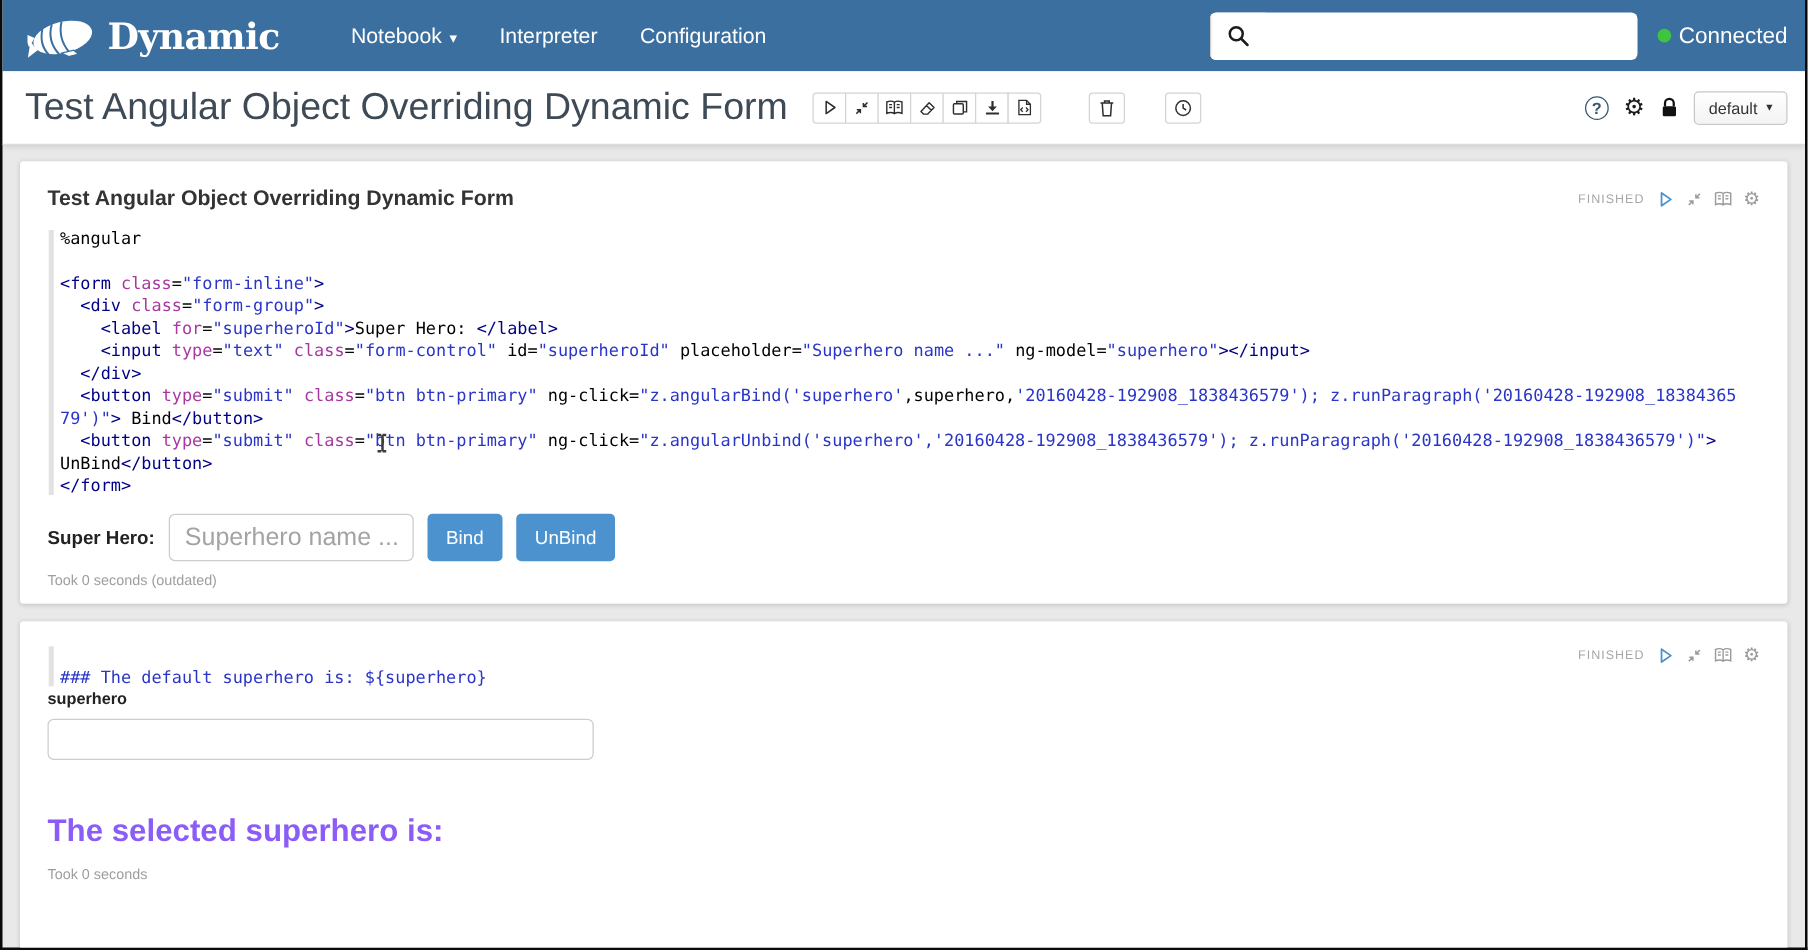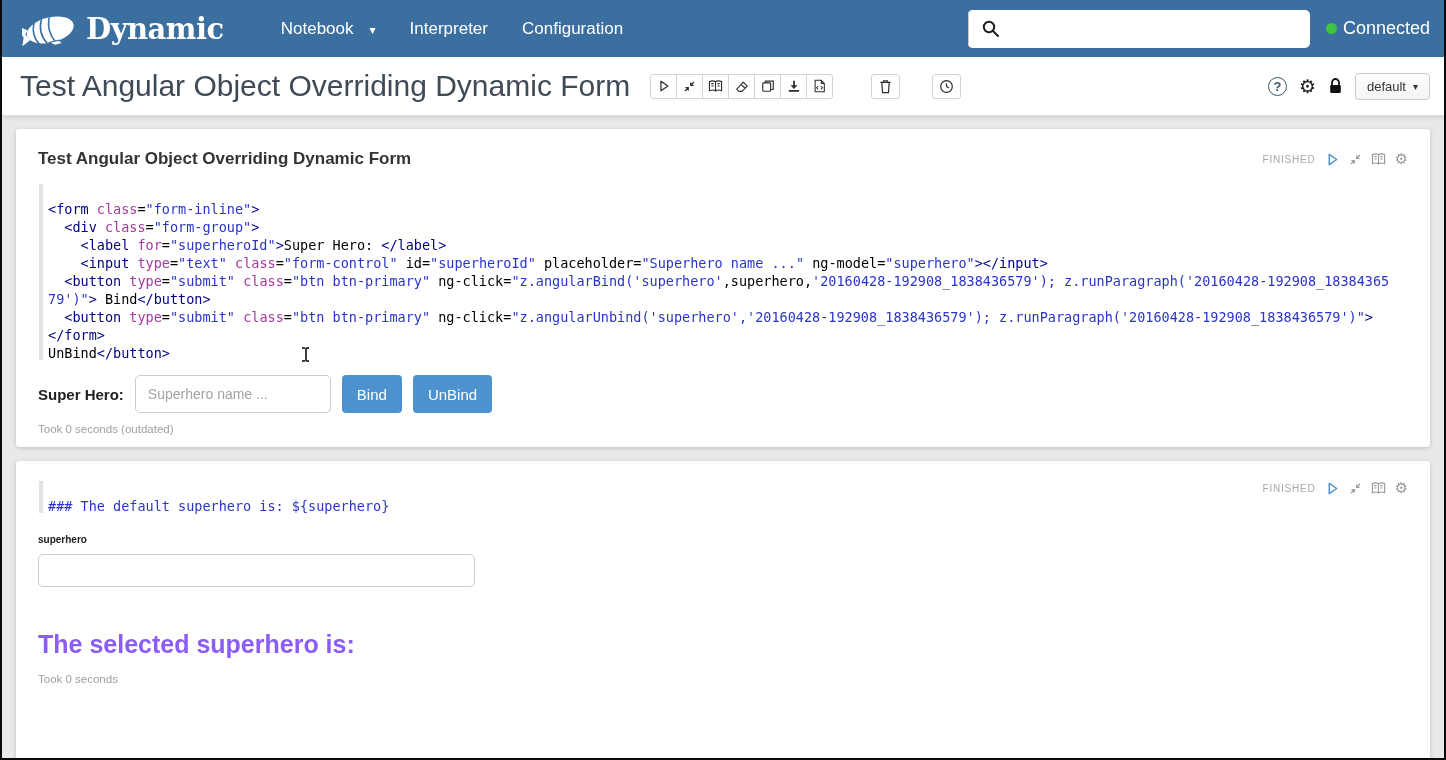--- a/index.html
+++ b/index.html
@@ -20,21 +20,21 @@
     display:flex; align-items:center;
     padding:0 14px 0 20px;
   }
   .brand { display:flex; align-items:center; gap:8px; margin-right:40px; cursor:pointer; }
   .brand-text {
     font-family:"DejaVu Serif", serif; font-weight:bold;
     color:#fff; font-size:29px; letter-spacing:-0.5px;
   }
   .nav-item {
     color:#fff; font-size:17px; padding:0 17px; cursor:pointer;
-    display:flex; align-items:center; gap:16px;
+    display:flex; align-items:center; gap:6px;
   }
   .nav-caret { font-size:12px; position:relative; top:1px; }
   .nav-spacer { flex:1; }
   .search-group {
     display:flex; height:38px; width:342px; background:#fff;
     border-radius:5px; overflow:hidden; margin-right:16px;
   }
   .search-input {
     flex:1; border:none; outline:none; padding:0 14px;
     font-size:16px; color:#333; font-family:"Liberation Sans", sans-serif;
@@ -111,33 +111,33 @@
   .tok-p { color:#000; }
   .tok-t { color:#000087; }
   .tok-a { color:#a838a0; }
   .tok-s { color:#2a35c8; }
 
   
   .ng-form { display:flex; align-items:center; margin-top:13px; }
   .ng-label { font-size:15px; font-weight:bold; color:#222; margin-right:11px; }
   .ng-input {
     width:196px; height:38px; border:1px solid #ccc; border-radius:5px;
-    padding:0 12px; font-size:14px; color:#333; outline:none;
+    padding:0 12px; font-size:20px; color:#333; outline:none;
     font-family:"Liberation Sans", sans-serif;
   }
   .ng-input::placeholder { color:#a3a3a3; }
   .btn-primary {
     background:#4b92cf; color:#fff; border:none; border-radius:4px;
     height:38px; padding:0 15px; font-size:15px; cursor:pointer;
     margin-left:11px; font-family:"Liberation Sans", sans-serif;
   }
   .took { font-size:11.5px; color:#9e9e9e; margin-top:10px; }
 
   
-  .dyn-label { font-size:10px; font-weight:bold; color:#222; margin-top:19px; }
+  .dyn-label { font-size:13px; font-weight:bold; color:#222; }
   .dyn-input {
     margin-top:9px; width:437px; height:33px; border:1px solid #ccc;
     border-radius:5px; padding:0 10px; font-size:14px; outline:none;
     font-family:"Liberation Sans", sans-serif;
   }
   .md-heading { font-size:25px; font-weight:bold; color:#8b5cf6; margin-top:43px; }
   .took2 { margin-top:14px; }
 
   
   .ibeam { position:absolute; left:299px; top:347px; width:9px; height:15px; z-index:5; pointer-events:none; }
@@ -308,30 +308,32 @@
         <svg width="15" height="14" viewBox="0 0 16 15" fill="none" stroke="#9a9a9a" stroke-width="1.2">
             <path d="M8 3 C6.2 1.8 3.8 1.8 1.5 2.8 V12.6 C3.8 11.6 6.2 11.6 8 12.8 C9.8 11.6 12.2 11.6 14.5 12.6 V2.8 C12.2 1.8 9.8 1.8 8 3 Z M8 3 V12.8 M3.5 5 h2.5 M3.5 7.5 h2.5 M10 5 h2.5 M10 7.5 h2.5"></path>
           </svg>
       </span>
       <span class="p-icon" style="color:#9a9a9a;font-size:15px;">⚙</span>
     </div>
   </div>
 
   <div class="code-editor">
     <div class="code-gutter"></div>
+  <div class="code-line"><span class="tok-p">%angular</span></div>
       <div class="code-line">&nbsp;</div>
       <div class="code-line"><span class="tok-t">&lt;form</span><span class="tok-p"> </span><span class="tok-a">class</span><span class="tok-p">=</span><span class="tok-s">"form-inline"</span><span class="tok-t">&gt;</span></div>
       <div class="code-line"><span class="tok-p">  </span><span class="tok-t">&lt;div</span><span class="tok-p"> </span><span class="tok-a">class</span><span class="tok-p">=</span><span class="tok-s">"form-group"</span><span class="tok-t">&gt;</span></div>
       <div class="code-line"><span class="tok-p">    </span><span class="tok-t">&lt;label</span><span class="tok-p"> </span><span class="tok-a">for</span><span class="tok-p">=</span><span class="tok-s">"superheroId"</span><span class="tok-t">&gt;</span><span class="tok-p">Super Hero: </span><span class="tok-t">&lt;/label&gt;</span></div>
       <div class="code-line"><span class="tok-p">    </span><span class="tok-t">&lt;input</span><span class="tok-p"> </span><span class="tok-a">type</span><span class="tok-p">=</span><span class="tok-s">"text"</span><span class="tok-p"> </span><span class="tok-a">class</span><span class="tok-p">=</span><span class="tok-s">"form-control"</span><span class="tok-p"> id=</span><span class="tok-s">"superheroId"</span><span class="tok-p"> placeholder=</span><span class="tok-s">"Superhero name ..."</span><span class="tok-p"> ng-model=</span><span class="tok-s">"superhero"</span><span class="tok-t">&gt;&lt;/input&gt;</span></div>
+      <div class="code-line"><span class="tok-p">  </span><span class="tok-t">&lt;/div&gt;</span></div>
       <div class="code-line"><span class="tok-p">  </span><span class="tok-t">&lt;button</span><span class="tok-p"> </span><span class="tok-a">type</span><span class="tok-p">=</span><span class="tok-s">"submit"</span><span class="tok-p"> </span><span class="tok-a">class</span><span class="tok-p">=</span><span class="tok-s">"btn btn-primary"</span><span class="tok-p"> ng-click=</span><span class="tok-s">"z.angularBind('superhero'</span><span class="tok-p">,superhero,</span><span class="tok-s">'20160428-192908_1838436579'); z.runParagraph('20160428-192908_18384365</span></div>
       <div class="code-line"><span class="tok-s">79')"</span><span class="tok-t">&gt;</span><span class="tok-p"> Bind</span><span class="tok-t">&lt;/button&gt;</span></div>
       <div class="code-line"><span class="tok-p">  </span><span class="tok-t">&lt;button</span><span class="tok-p"> </span><span class="tok-a">type</span><span class="tok-p">=</span><span class="tok-s">"submit"</span><span class="tok-p"> </span><span class="tok-a">class</span><span class="tok-p">=</span><span class="tok-s">"btn btn-primary"</span><span class="tok-p"> ng-click=</span><span class="tok-s">"z.angularUnbind('superhero','20160428-192908_1838436579'); z.runParagraph('20160428-192908_1838436579')"</span><span class="tok-t">&gt;</span></div>
+      <div class="code-line"><span class="tok-p">UnBind</span><span class="tok-t">&lt;/button&gt;</span></div>
       <div class="code-line"><span class="tok-t">&lt;/form&gt;</span></div>
-      <div class="code-line"><span class="tok-p">UnBind</span><span class="tok-t">&lt;/button&gt;</span></div>
     </div>
 
   <div class="ng-form">
     <label class="ng-label">Super Hero:</label>
     <input class="ng-input" type="text" placeholder="Superhero name ..." style="">
     <button class="btn-primary">Bind</button>
     <button class="btn-primary">UnBind</button>
   </div>
 
   <div class="took">Took 0 seconds (outdated)</div>

